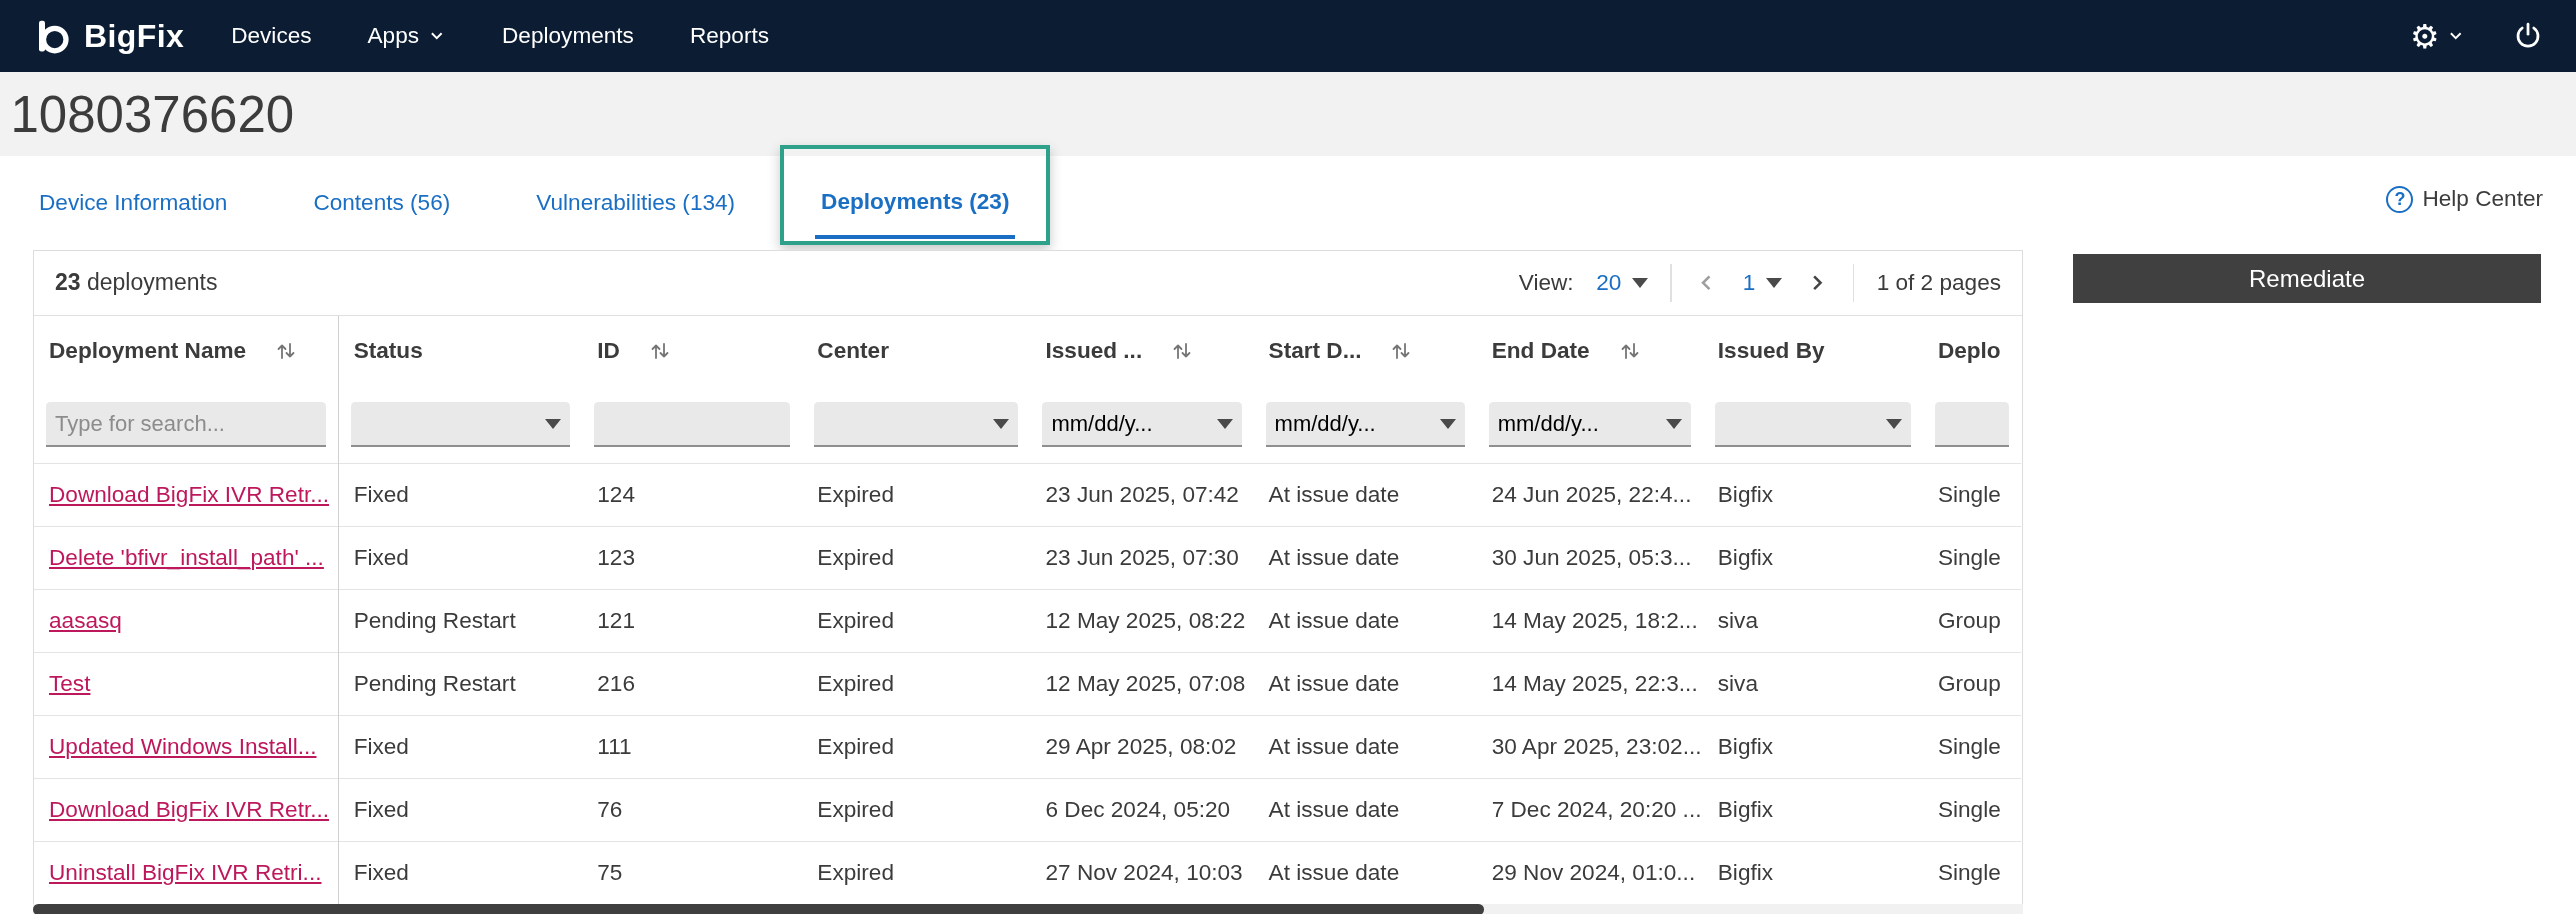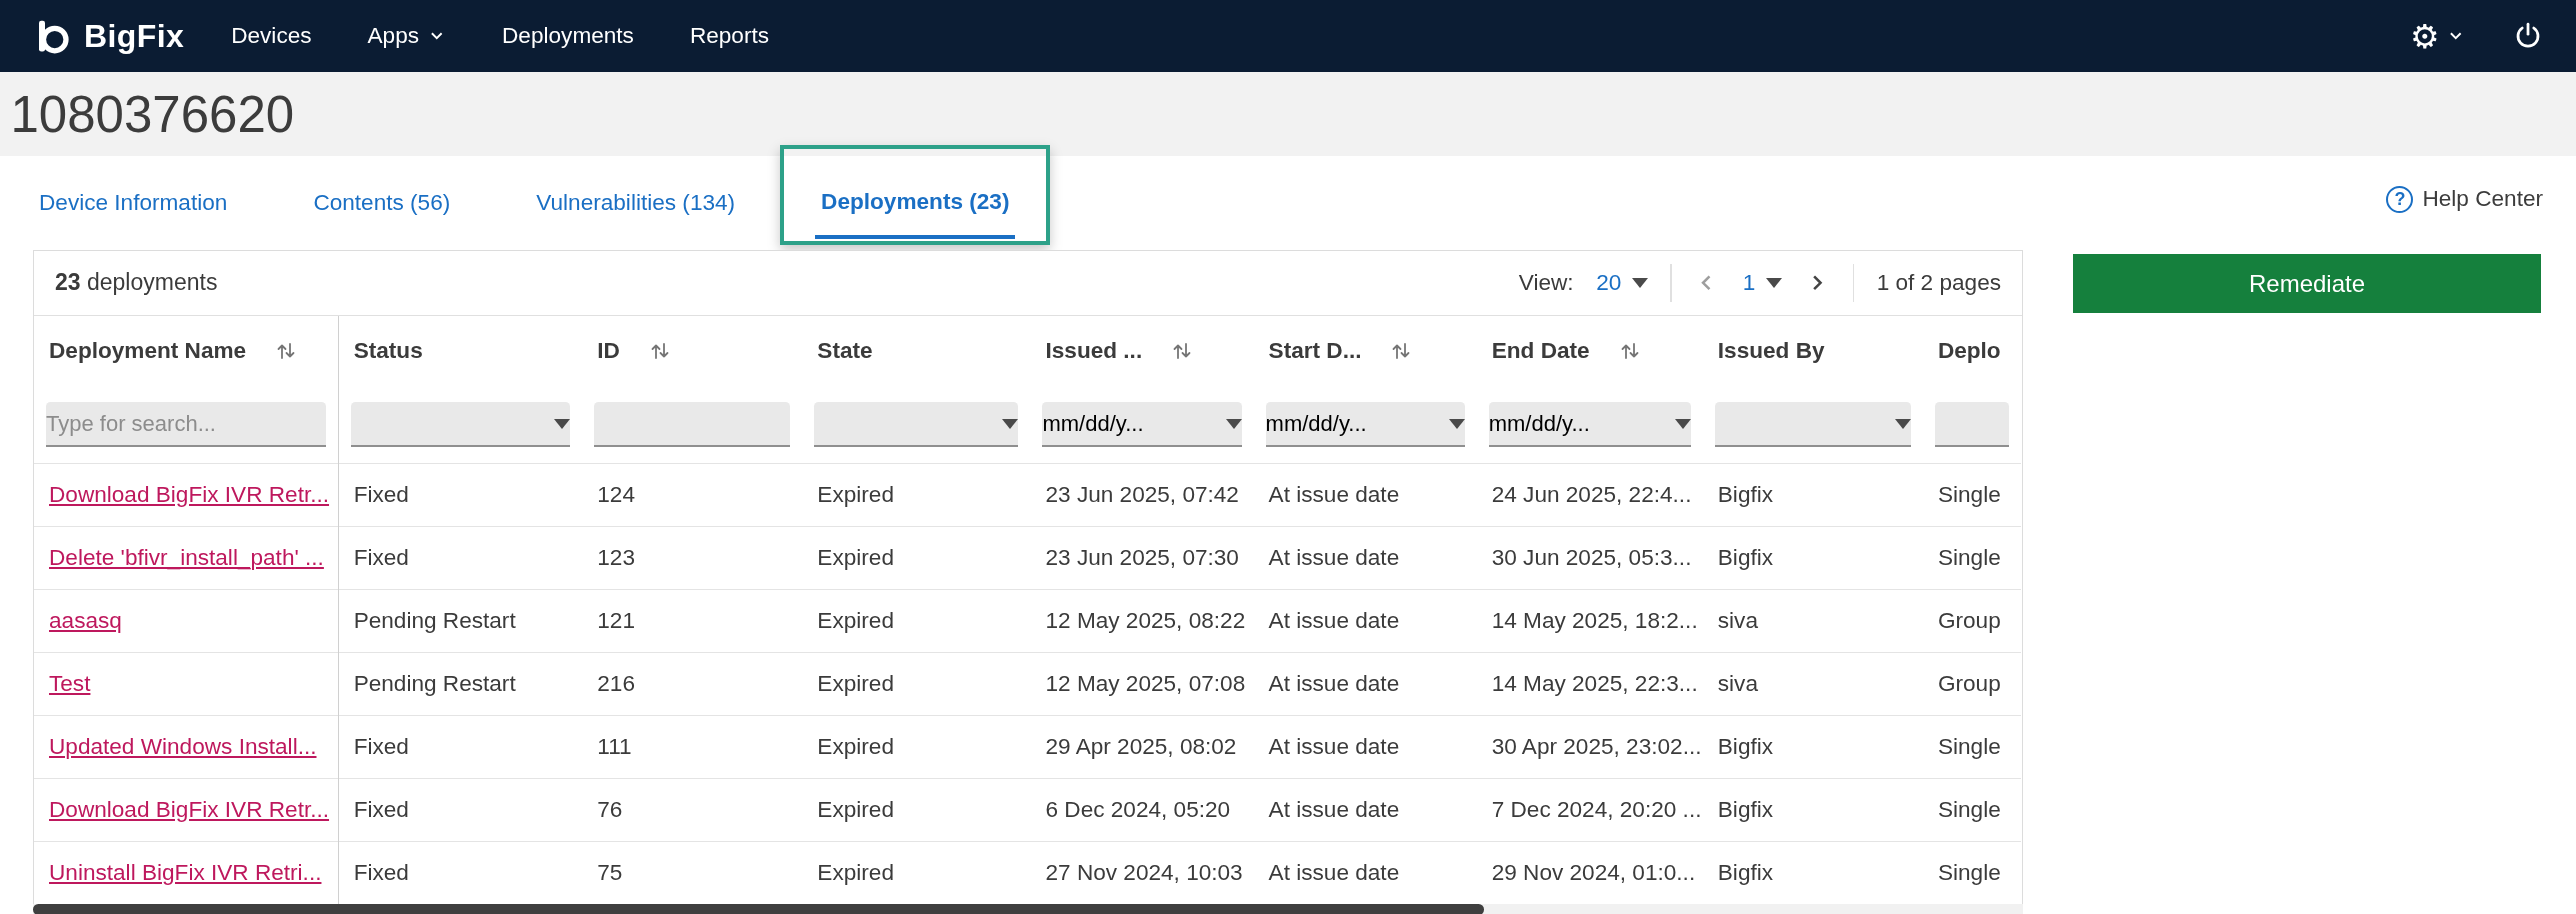--- a/index.html
+++ b/index.html
@@ -58,30 +58,30 @@
   th { text-align:left; font-weight:700; height:71px; padding:0 15px; white-space:nowrap; overflow:hidden; }
   .th-inner { display:flex; align-items:center; gap:28px; }
   .sort-icon { width:24px; height:24px; flex:none; cursor:pointer; }
   th:first-child, td:first-child { border-right:1.5px solid #d0d0d0; }
   .filter-row td { height:77px; padding:0 12px; }
   tbody td { height:63px; padding:0 15px; border-top:1.5px solid #e4e4e4; white-space:nowrap; overflow:hidden; }
   a.link { color:#be185d; text-decoration:underline; cursor:pointer; }
   .filter-field {
     width:100%; height:45px; background:#e9e9e9; border:none;
     border-bottom:2.3px solid #8f8f8f; border-radius:4.5px 4.5px 0 0;
-    font-size:22px; color:#3b3b3b; padding:0 0;
+    font-size:22px; color:#3b3b3b; padding:0 9px;
     font-family:"Liberation Sans", sans-serif;
   }
   input.filter-field::placeholder { color:#8c8c8c; }
   .select-field { display:flex; align-items:center; justify-content:space-between; cursor:pointer; }
   .ph { color:#000000; }
   
   .remediate-btn {
-    margin-left:50px; margin-top:4.5px; width:468px; height:59px;
-    background:#15803d; color:#fff; border:none; font-size:24px; font-weight:500;
+    margin-left:50px; margin-top:4.5px; width:468px; height:49px;
+    background:#404040; color:#fff; border:none; font-size:24px; font-weight:500;
     font-family:"Liberation Sans", sans-serif; cursor:pointer;
     display:flex; align-items:center; justify-content:center;
   }
   
   .hscrollbar { position:absolute; left:33px; top:904px; width:1990px; height:10.5px; background:#f1f1f1; }
   .hscroll-thumb { width:1451px; height:10.5px; background:#3f3f3f; border-radius:5.3px; cursor:grab; }
 </style>
 </head>
 <body>
 
@@ -208,21 +208,21 @@
           <th>
               <span class="th-inner">
                 <span>ID</span>
                 <svg class="sort-icon" viewBox="0 0 24 24">
                   <path d="M8 19V6.5M8 6.5L4.5 10M8 6.5l3.5 3.5M16 5v12.5M16 17.5l-3.5-3.5M16 17.5l3.5-3.5" stroke="#757575" stroke-width="1.8" fill="none" stroke-linecap="round"></path>
                 </svg>
               </span>
             </th>
           <th>
               <span class="th-inner">
-                <span>State</span>
+                <span>Center</span>
               </span>
             </th>
           <th>
               <span class="th-inner">
                 <span>Issued ...</span>
                 <svg class="sort-icon" viewBox="0 0 24 24">
                   <path d="M8 19V6.5M8 6.5L4.5 10M8 6.5l3.5 3.5M16 5v12.5M16 17.5l-3.5-3.5M16 17.5l3.5-3.5" stroke="#757575" stroke-width="1.8" fill="none" stroke-linecap="round"></path>
                 </svg>
               </span>
             </th>

